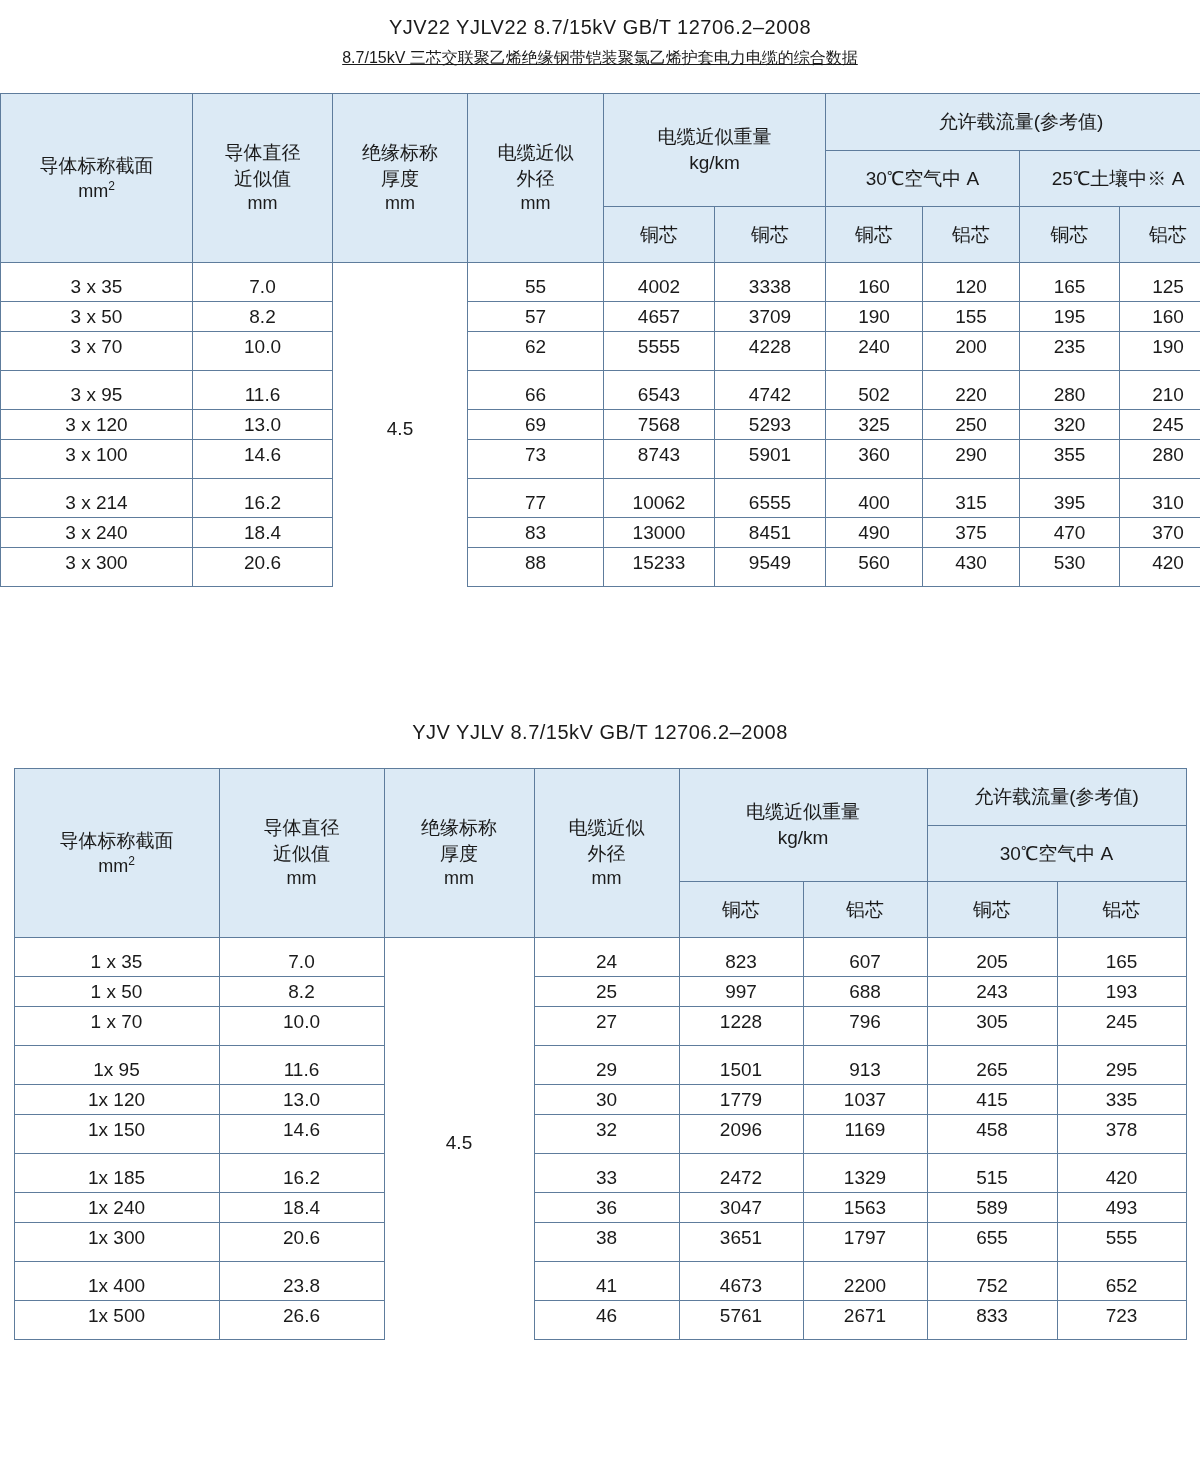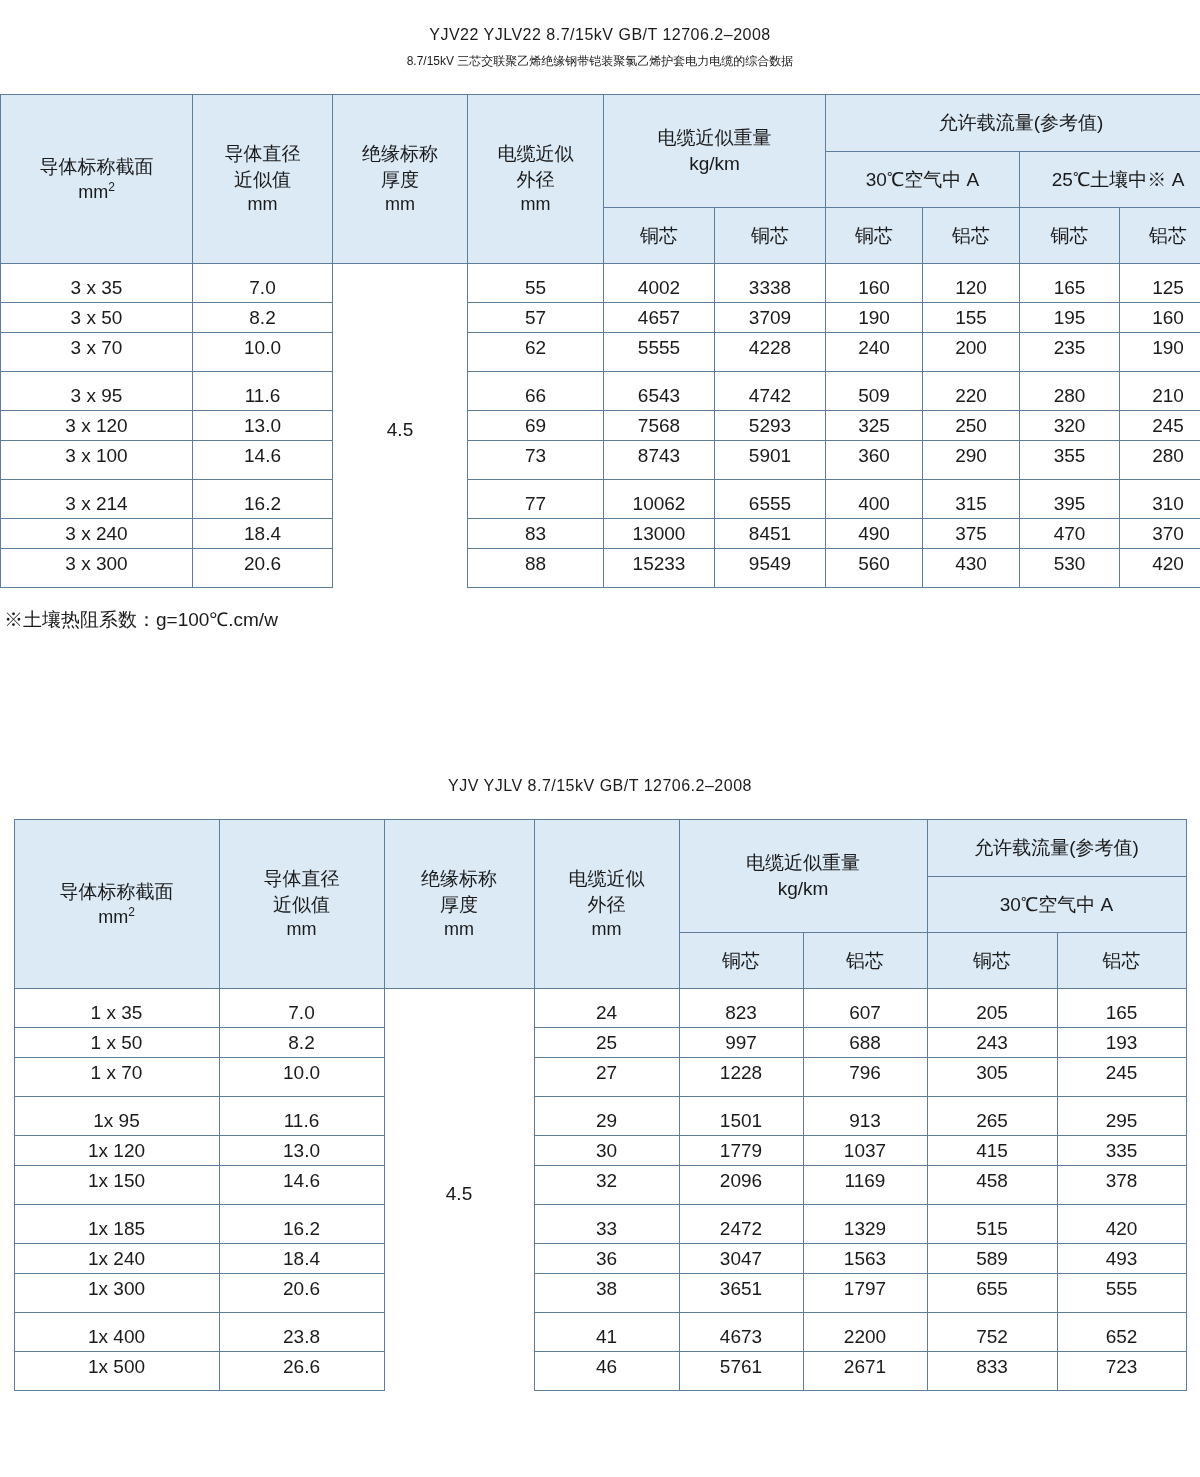--- a/index.html
+++ b/index.html
@@ -18,27 +18,28 @@
     box-sizing: border-box;
     padding: 0;
   }
   .block {
     width: 1200px;
   }
   .titles {
     text-align: center;
   }
   .title-main {
+    font-size: 20px;
+    letter-spacing: 0.5px;
+    padding-top: 16px;
+  }
+  .title-sub {
     font-size: 16px;
-    letter-spacing: 0.5px;
-    padding-top: 26px;
-  }
-  .title-sub {
-    font-size: 12px;
     padding-top: 9px;
+    text-decoration: underline;
   }
   table.spec {
     border-collapse: collapse;
     table-layout: fixed;
     margin: 0 auto;
     background: #ffffff;
   }
   table.spec td, table.spec th {
     border: 1px solid #5e7c9c;
     text-align: center;
@@ -192,21 +193,21 @@
           <td>235</td>
           <td>190</td>
         </tr>
 
         <tr class="grp-first">
           <td>3 x 95</td>
           <td>11.6</td>
           <td>66</td>
           <td>6543</td>
           <td>4742</td>
-          <td>509</td>
+          <td>502</td>
           <td>220</td>
           <td>280</td>
           <td>210</td>
         </tr>
         <tr>
           <td>3 x 120</td>
           <td>13.0</td>
           <td>69</td>
           <td>7568</td>
           <td>5293</td>
@@ -256,21 +257,20 @@
           <td>15233</td>
           <td>9549</td>
           <td>560</td>
           <td>430</td>
           <td>530</td>
           <td>420</td>
         </tr>
       </tbody>
     </table>
 
-    <div class="note">※土壤热阻系数：g=100℃.cm/w</div>
   </div>
 
   <div class="gap"></div>
 
   <div class="block">
     <div class="titles">
       <div class="title-main">YJV  YJLV  8.7/15kV GB/T 12706.2–2008</div>
     </div>
 
     <table class="spec" style="width:1172px; margin-top:24px;">

